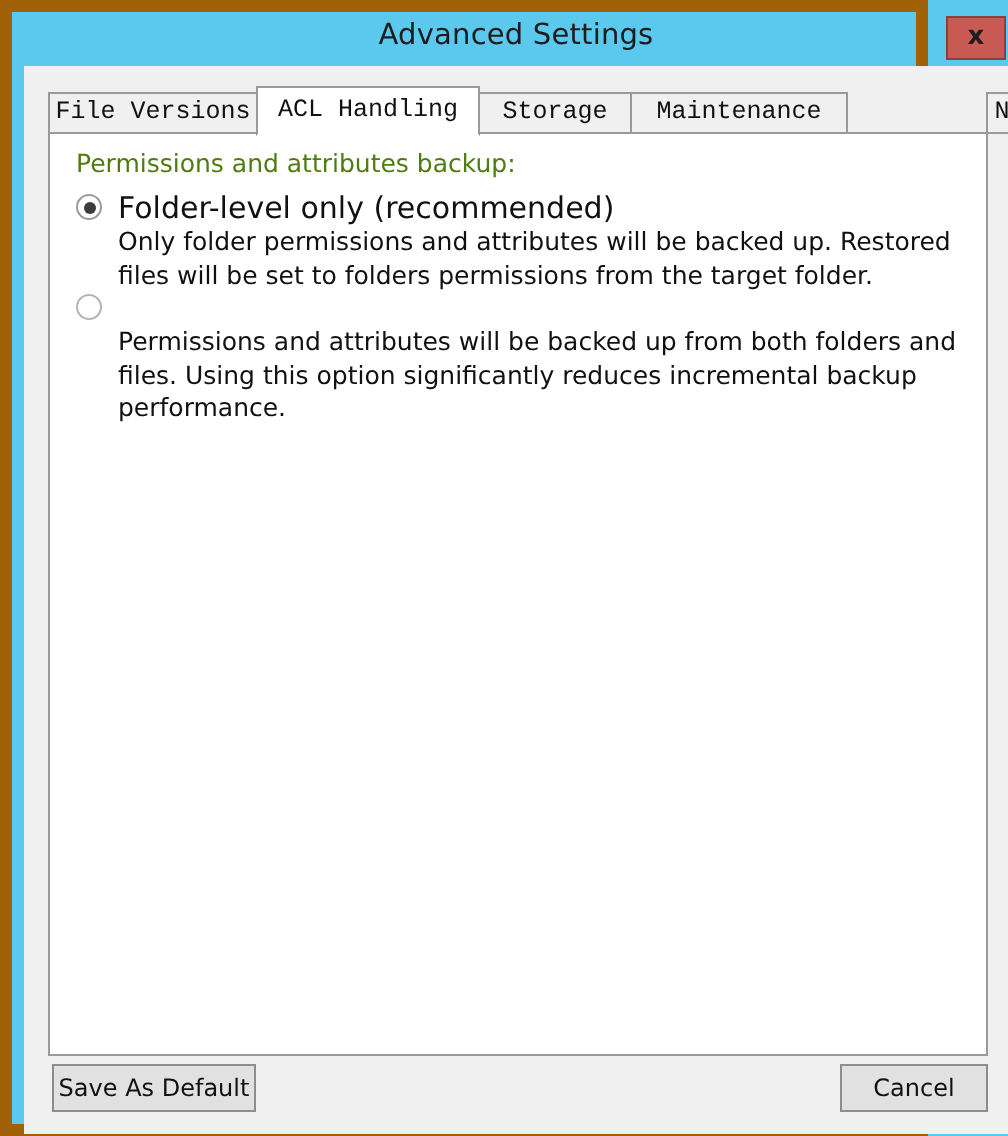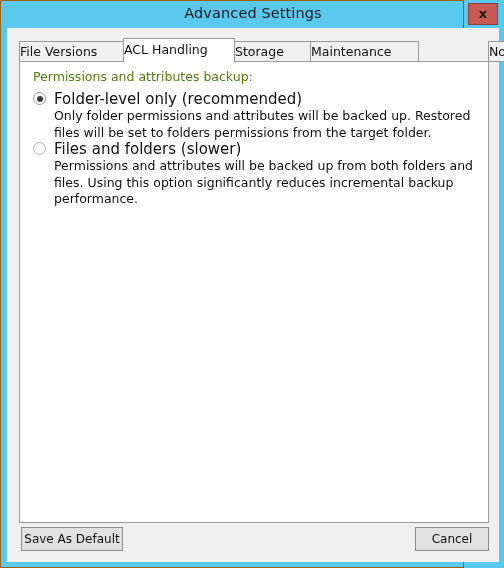--- a/index.html
+++ b/index.html
@@ -16,21 +16,21 @@
   }
 
   
   #window {
     position: absolute;
     left: 0; top: 0;
     width: 464px;
     height: 568px;
     background: #5bc8ed;
     box-sizing: border-box;
-    border: 1px solid #a16207;
+    border: 6px solid #a16207;
   }
 
   #titlebar {
     position: absolute;
     left: 0; top: 0;
     width: 504px;
     height: 27px;
   }
   #title-text {
     position: absolute;
@@ -84,24 +84,25 @@
     position: absolute;
     top: 3px;
     height: 21px;
     box-sizing: border-box;
     background: #f0f0f0;
     border: 1px solid #9a9a9a;
     border-bottom: 1px solid #9a9a9a;
     font-size: 12.5px;
     color: #111;
     line-height: 19px;
-    text-align: left;
+    text-align: center;
     white-space: nowrap;
     cursor: pointer;
     z-index: 1;
+    font-family: Liberation Mono, monospace;
   }
   .tab.active {
     top: 0px;
     height: 25px;
     line-height: 22px;
     background: #ffffff;
     border: 1px solid #9a9a9a;
     border-bottom: 1px solid #ffffff;
     z-index: 3;
   }
@@ -247,21 +248,20 @@
         <div class="radio-row">
           <span class="radio-mark checked"></span>
           <span class="radio-label">Folder-level only (recommended)</span>
         </div>
         <div class="option-desc">Only folder permissions and attributes will be backed up. Restored files will be set to folders permissions from the target folder.</div>
       </div>
 
       <div class="option-block" id="option-1">
         <div class="radio-row">
           <span class="radio-mark"></span>
-          <span class="radio-label">Files and folders (slower)</span>
         </div>
         <div class="option-desc">Permissions and attributes will be backed up from both folders and files. Using this option significantly reduces incremental backup performance.</div>
       </div>
 
     </div>
 
     <div class="btn" id="btn-save-default">Save As Default</div>
     <div class="btn" id="btn-cancel">Cancel</div>
 
   </div>

